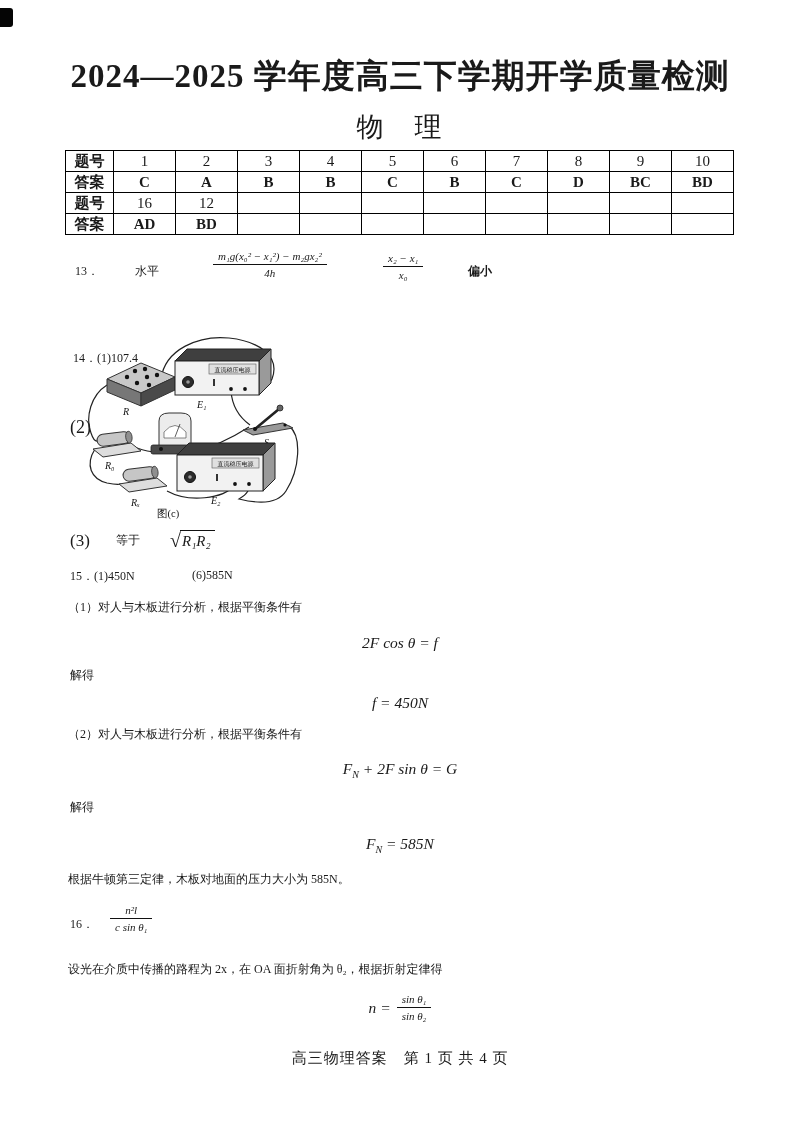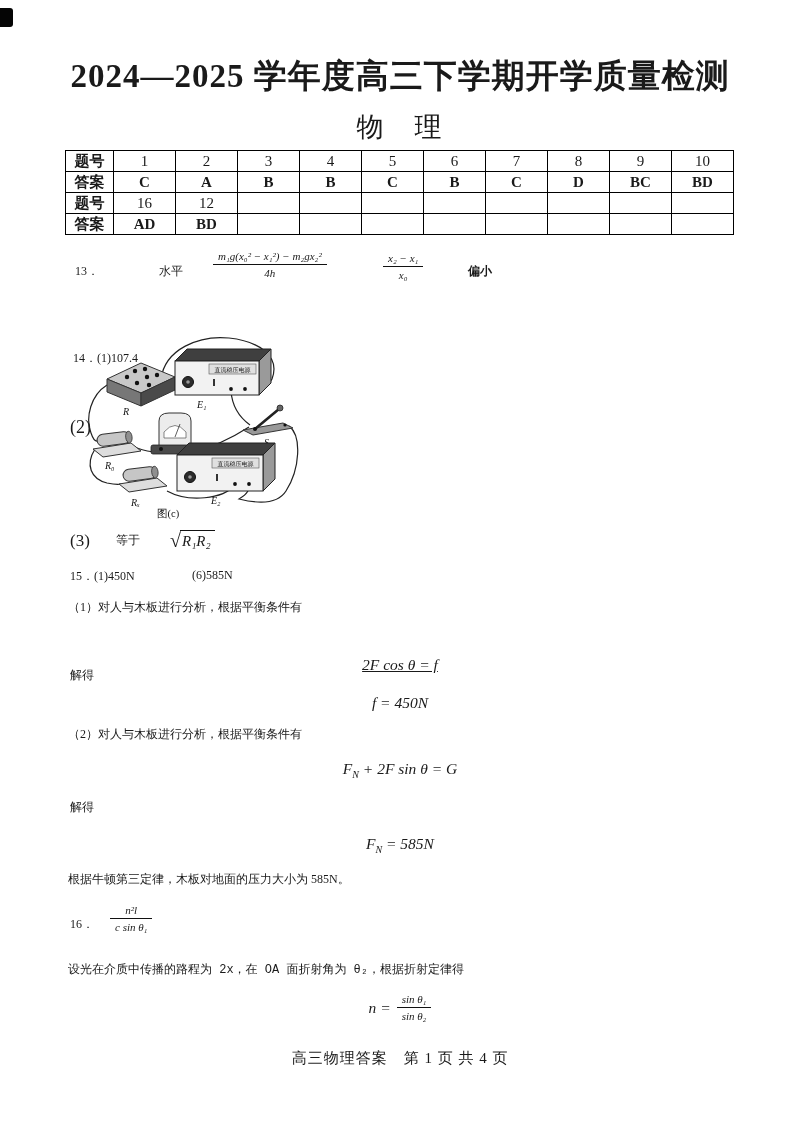--- a/index.html
+++ b/index.html
@@ -105,21 +105,21 @@
     <td></td>
     <td></td>
     <td></td>
     <td></td>
     <td></td>
   </tr>
 </tbody>
   </table>
 
 <span class="abs cn" style="left:75px;top:263px;">13．</span>
-<span class="abs cn" style="left:135px;top:263px;margin-left:24px;">水平</span>
+<span class="abs cn" style="left:135px;top:263px;">水平</span>
 <span class="abs frac" style="left:213px;top:249px;">
   <span class="fnum">m₁g(x₀² − x₁²) − m₂gx₂²</span>
   <span class="fden">4h</span>
 </span>
 <span class="abs frac" style="left:383px;top:251px;">
   <span class="fnum">x₂ − x₁</span>
   <span class="fden">x₀</span>
 </span>
 <span class="abs cn" style="left:468px;top:263px;font-weight:bold;">偏小</span>
 
@@ -224,21 +224,21 @@
 <span class="abs" style="left:70px;top:531px;font-size:17px;">(3)</span>
 <span class="abs cn" style="left:116px;top:532px;">等于</span>
 <span class="abs sqrt" style="left:170px;top:530px;">
   <span class="sign">√</span>
     <span class="rad">R₁R₂</span>
 </span>
 
 <span class="abs cn" style="left:70px;top:568px;">15．(1)450N</span>
 <span class="abs cn" style="left:192px;top:568px;">(6)585N</span>
 <span class="abs cn" style="left:68px;top:599px;">（1）对人与木板进行分析，根据平衡条件有</span>
-<div class="eq" style="top:656px;text-decoration:underline;">
+<div class="eq" style="top:634px;">
     <span class="math">2F cos θ = f</span>
   </div>
 <span class="abs cn" style="left:70px;top:667px;">解得</span>
 <div class="eq" style="top:694px;">
     <span class="math">f = 450N</span>
   </div>
 <span class="abs cn" style="left:68px;top:726px;">（2）对人与木板进行分析，根据平衡条件有</span>
 <div class="eq" style="top:760px;">
   <span class="math"><span>F</span><sub style="font-size:10px;">N</sub><span> + 2F sin θ = G</span></span>
 </div>
@@ -246,21 +246,21 @@
 <div class="eq" style="top:835px;">
   <span class="math"><span>F</span><sub style="font-size:10px;">N</sub><span> = 585N</span></span>
 </div>
 <span class="abs cn" style="left:68px;top:871px;">根据牛顿第三定律，木板对地面的压力大小为 585N。</span>
 
 <span class="abs cn" style="left:70px;top:916px;">16．</span>
 <span class="abs frac" style="left:110px;top:903px;">
   <span class="fnum">n²l</span>
   <span class="fden">c sin θ₁</span>
 </span>
-<span class="abs cn" style="left:68px;top:961px;font-family:Liberation Mono, monospace;">设光在介质中传播的路程为 2x，在 OA 面折射角为 θ₂，根据折射定律得</span>
+<span class="abs cn" style="left:68px;top:961px;">设光在介质中传播的路程为 2x，在 OA 面折射角为 θ₂，根据折射定律得</span>
 <div class="eq" style="top:992px;">
   <span class="math">n =</span>
   <span class="frac">
     <span class="fnum">sin θ₁</span>
     <span class="fden">sin θ₂</span>
   </span>
 </div>
 
 <div class="center-line footer">高三物理答案　第 1 页 共 4 页</div>
 

